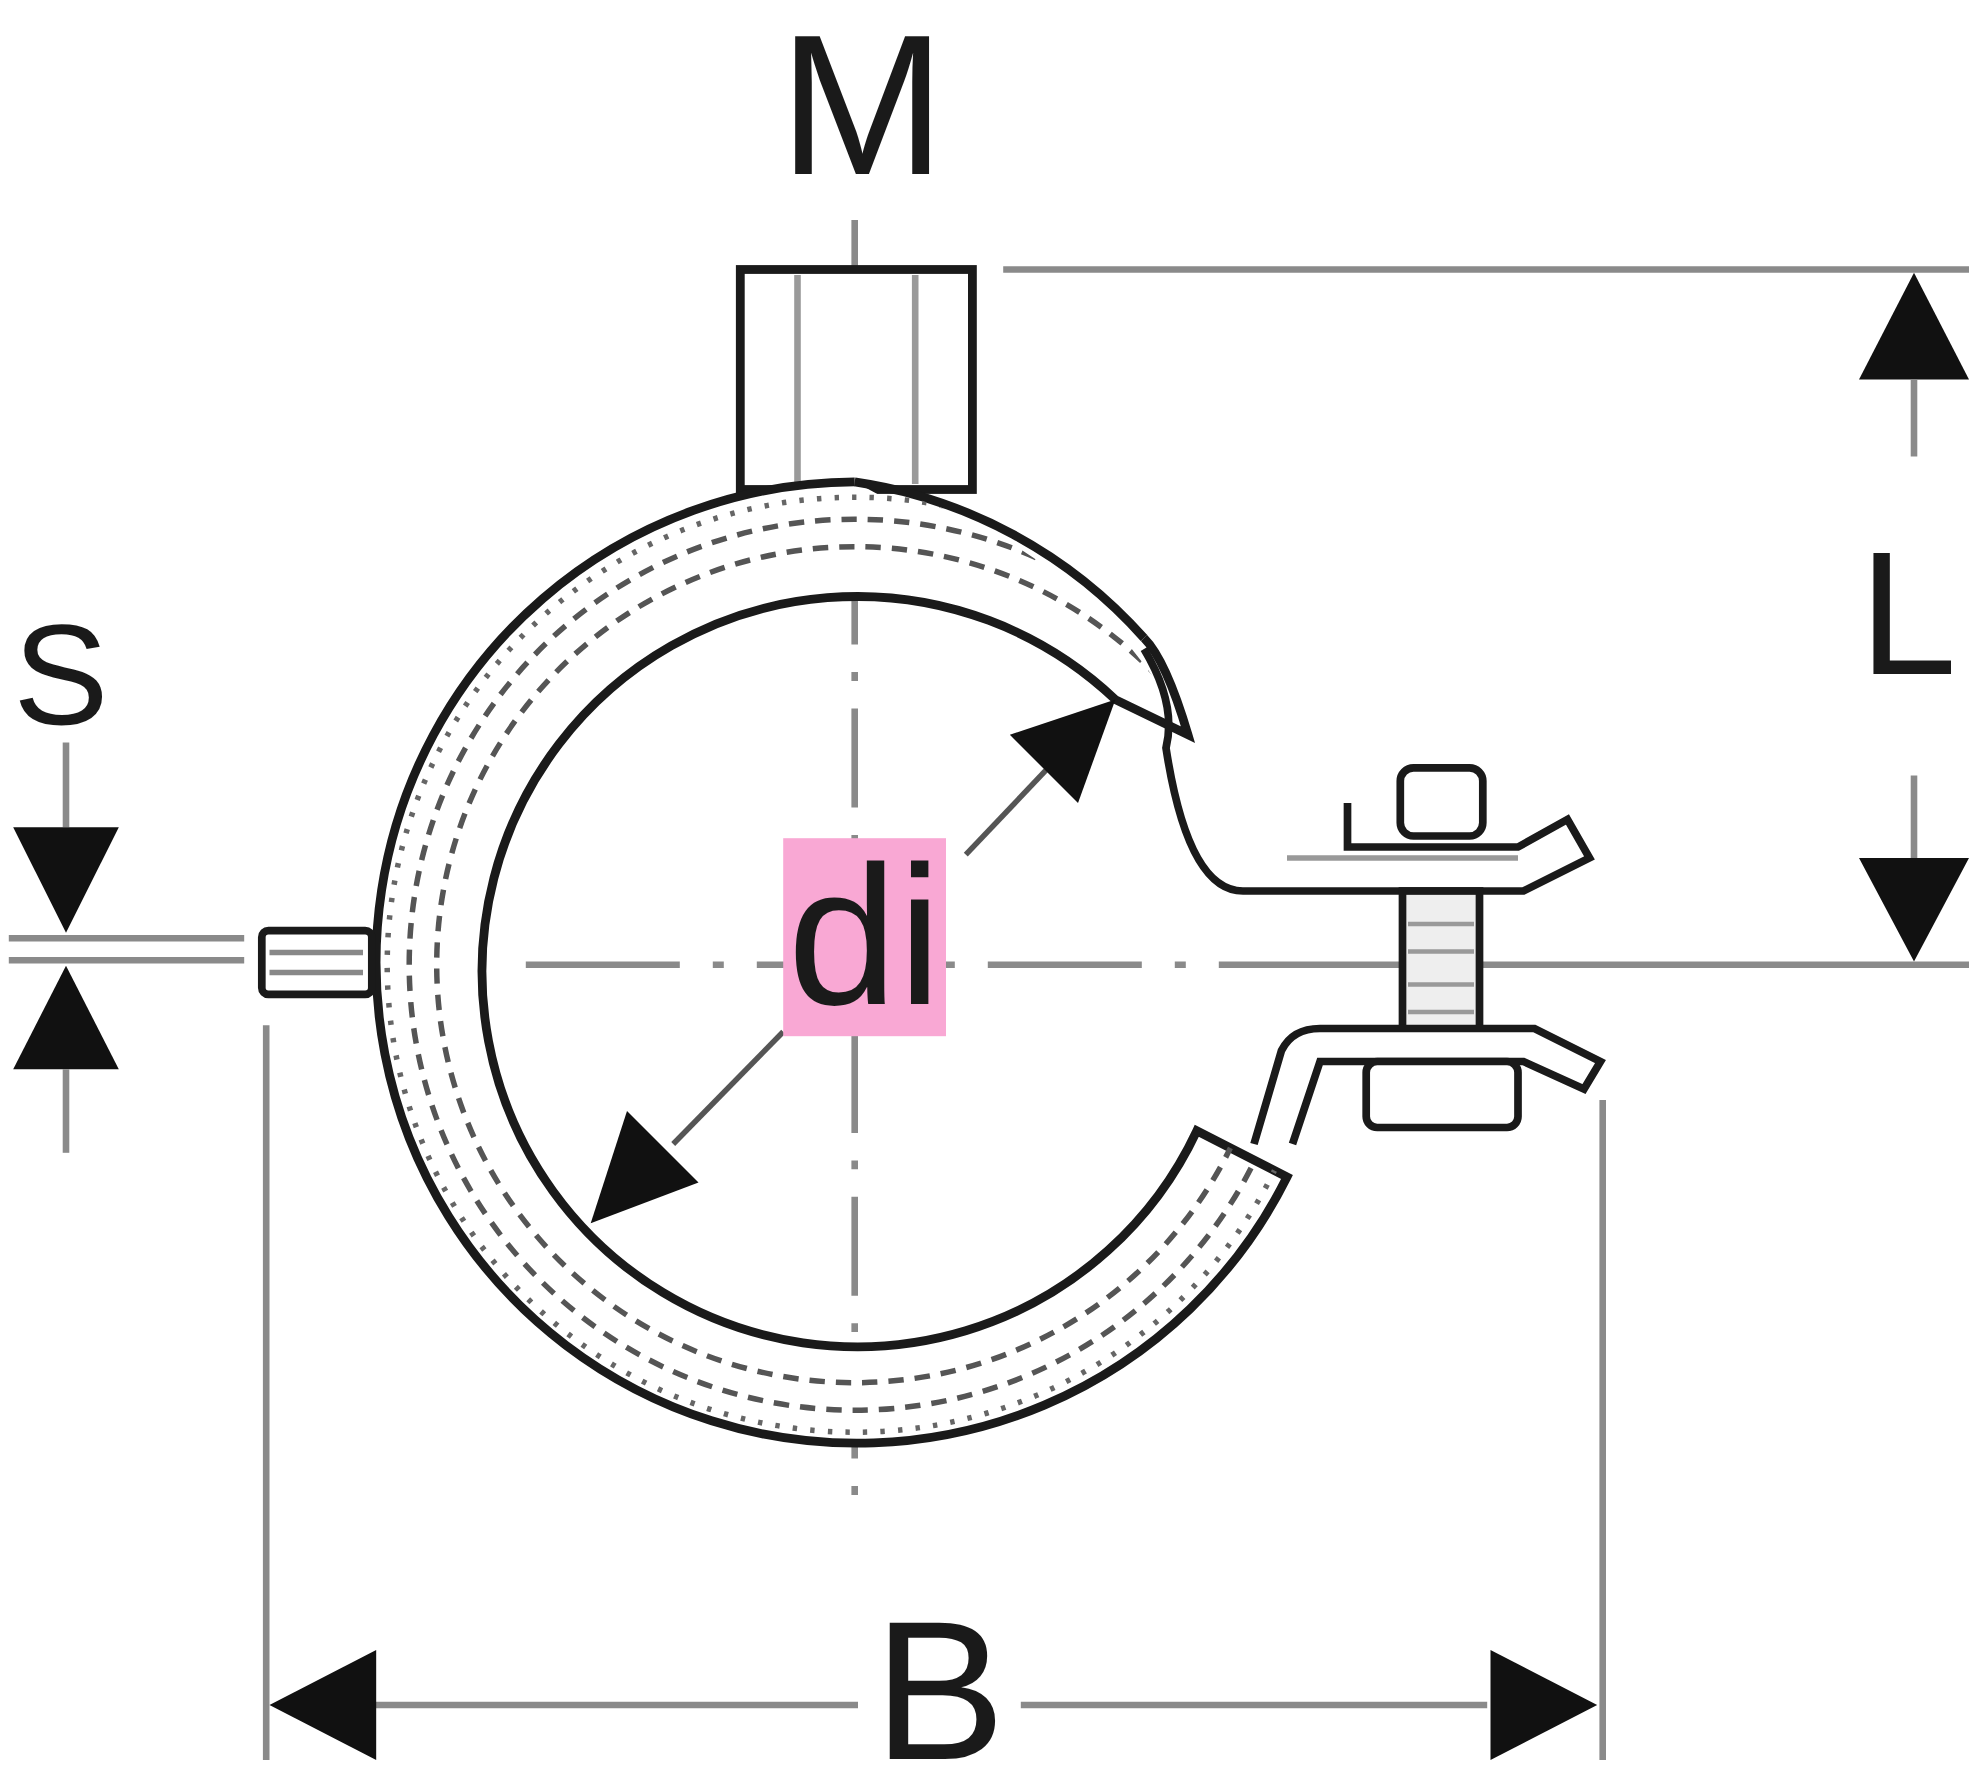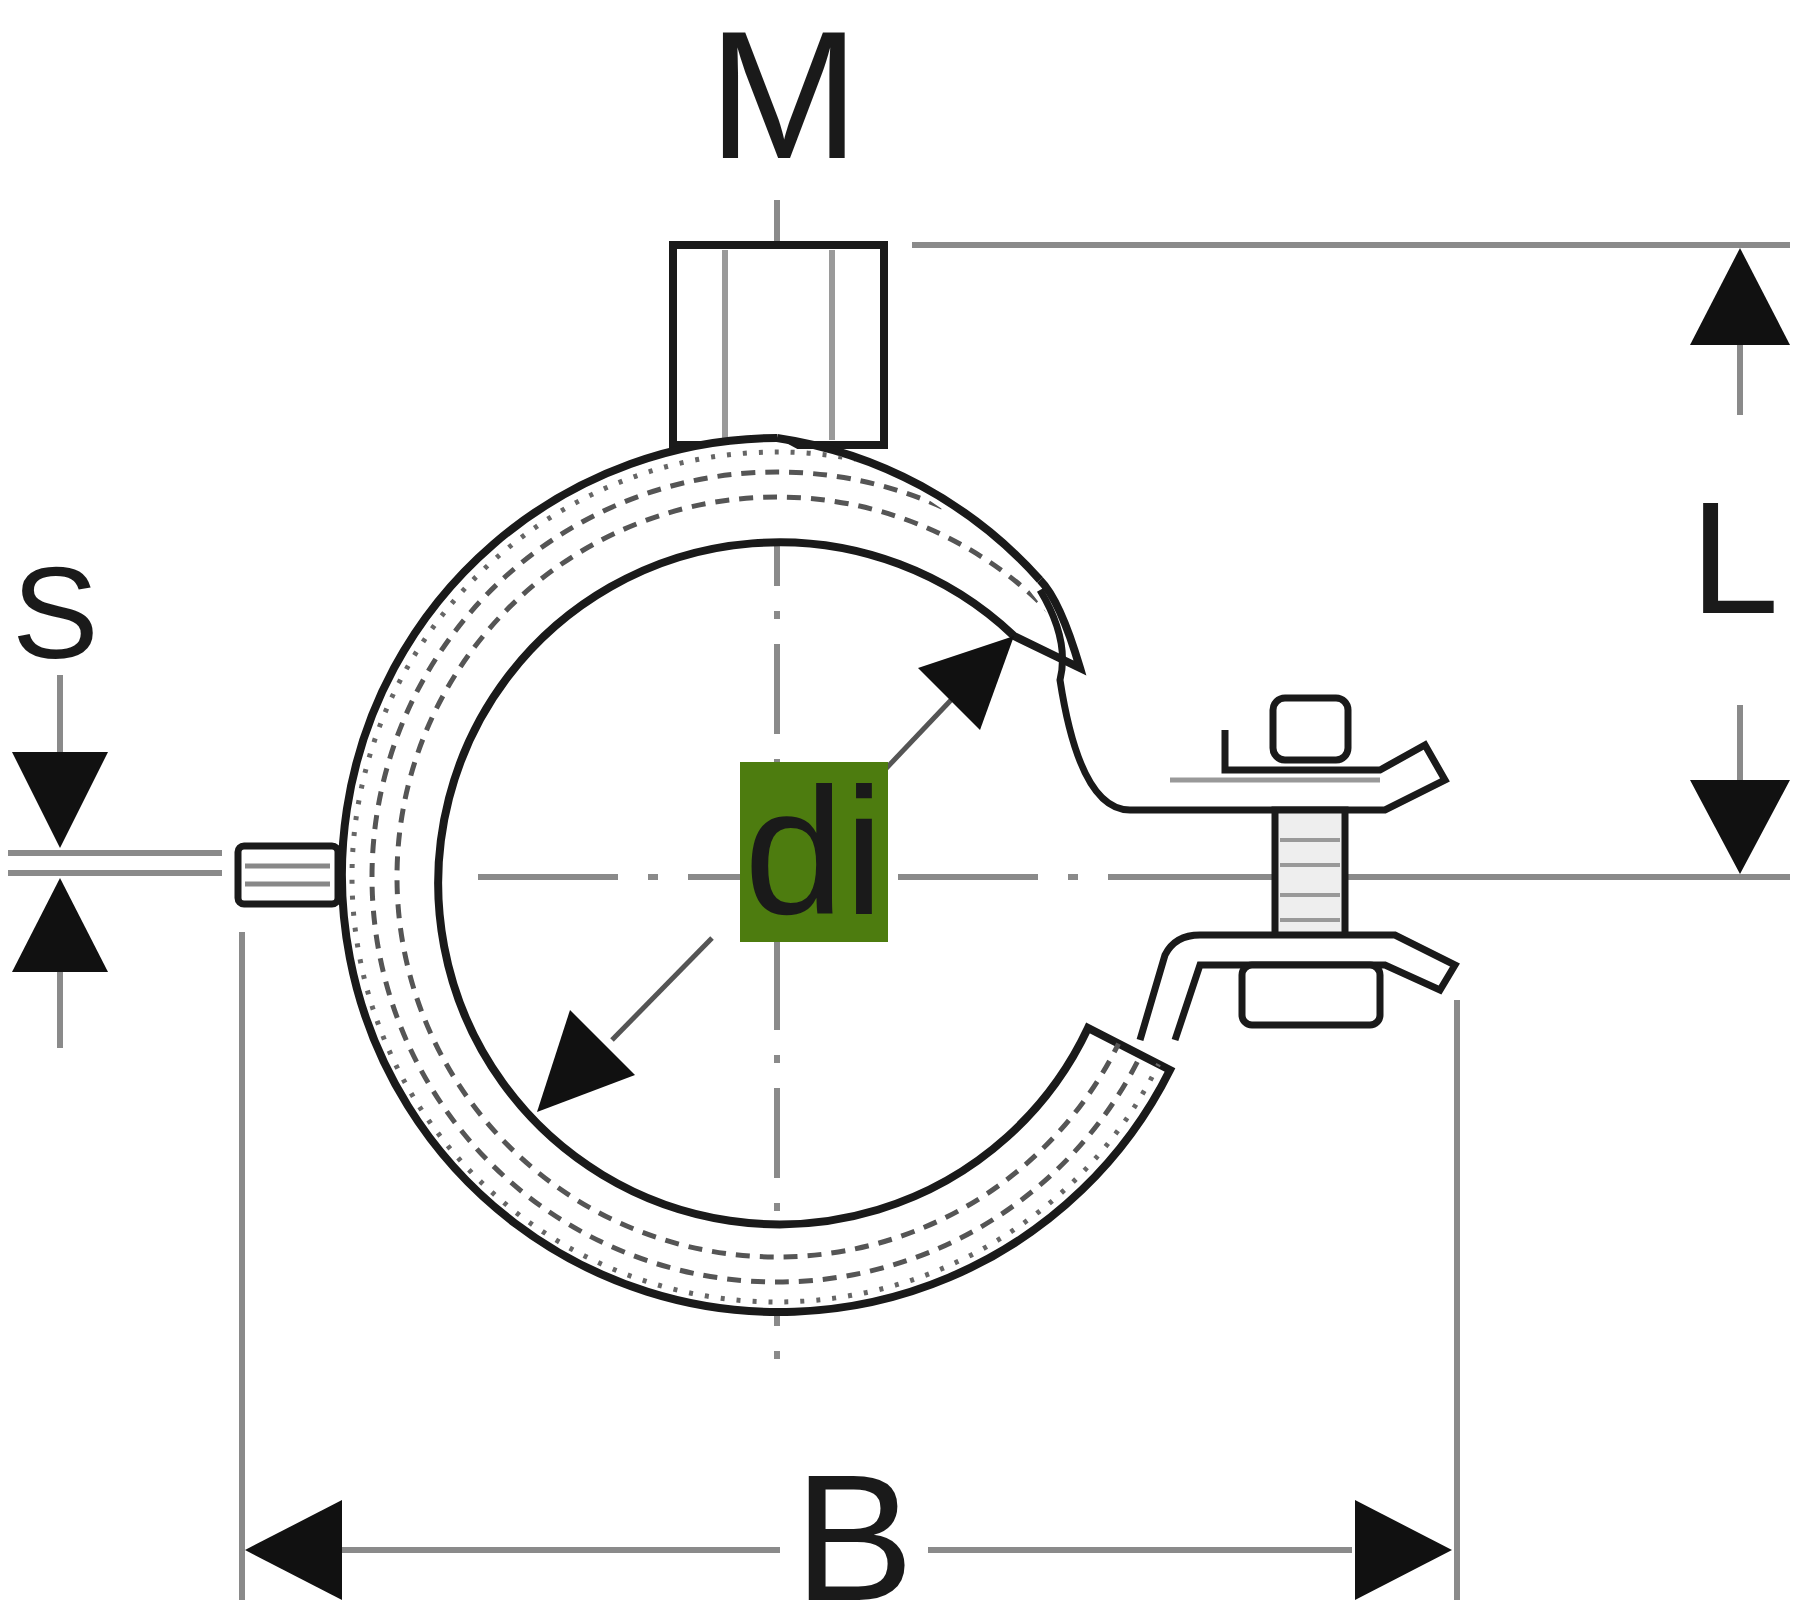--- a/index.html
+++ b/index.html
@@ -2,21 +2,21 @@
 <html><head>
 <meta charset="utf-8">
 <style>
   html, body { margin:0; padding:0; background:#ffffff; }
   body { width:1800px; height:1608px; position:relative; overflow:hidden; font-family:"Liberation Sans", sans-serif; }
   svg { position:absolute; left:0; top:0; }
   .lbl { position:absolute; color:#1a1a1a; font-family:"Liberation Sans", sans-serif; line-height:1; }
   #lbl-M { left:708px; top:4px; font-size:182px; }
   #lbl-L { left:1690px; top:478px; font-size:160px; }
   #lbl-S { left:12px; top:548px; font-size:130px; }
-  #lbl-di { left:740px; top:762px; font-size:180px; background:#4d7c0f; padding:0 4px; }
+  #lbl-di { left:712px; top:762px; font-size:180px; background:#f9a8d4; padding:0 4px; }
   #lbl-B { left:780px; top:1448px; font-size:180px; background:#fff; padding:0 14px; }
 </style>
 </head>
 <body>
 
 <svg width="1800" height="1608" viewBox="0 0 1800 1608">
   <defs>
     <clipPath id="ringClip">
       <path d="M 777 438 A 437 437 0 1 0 1170 1070 L 1088 1028 A 341 341 0 1 1 1014 636 L 1080 668 A 437 437 0 0 0 777 438 Z"></path>
     </clipPath>

